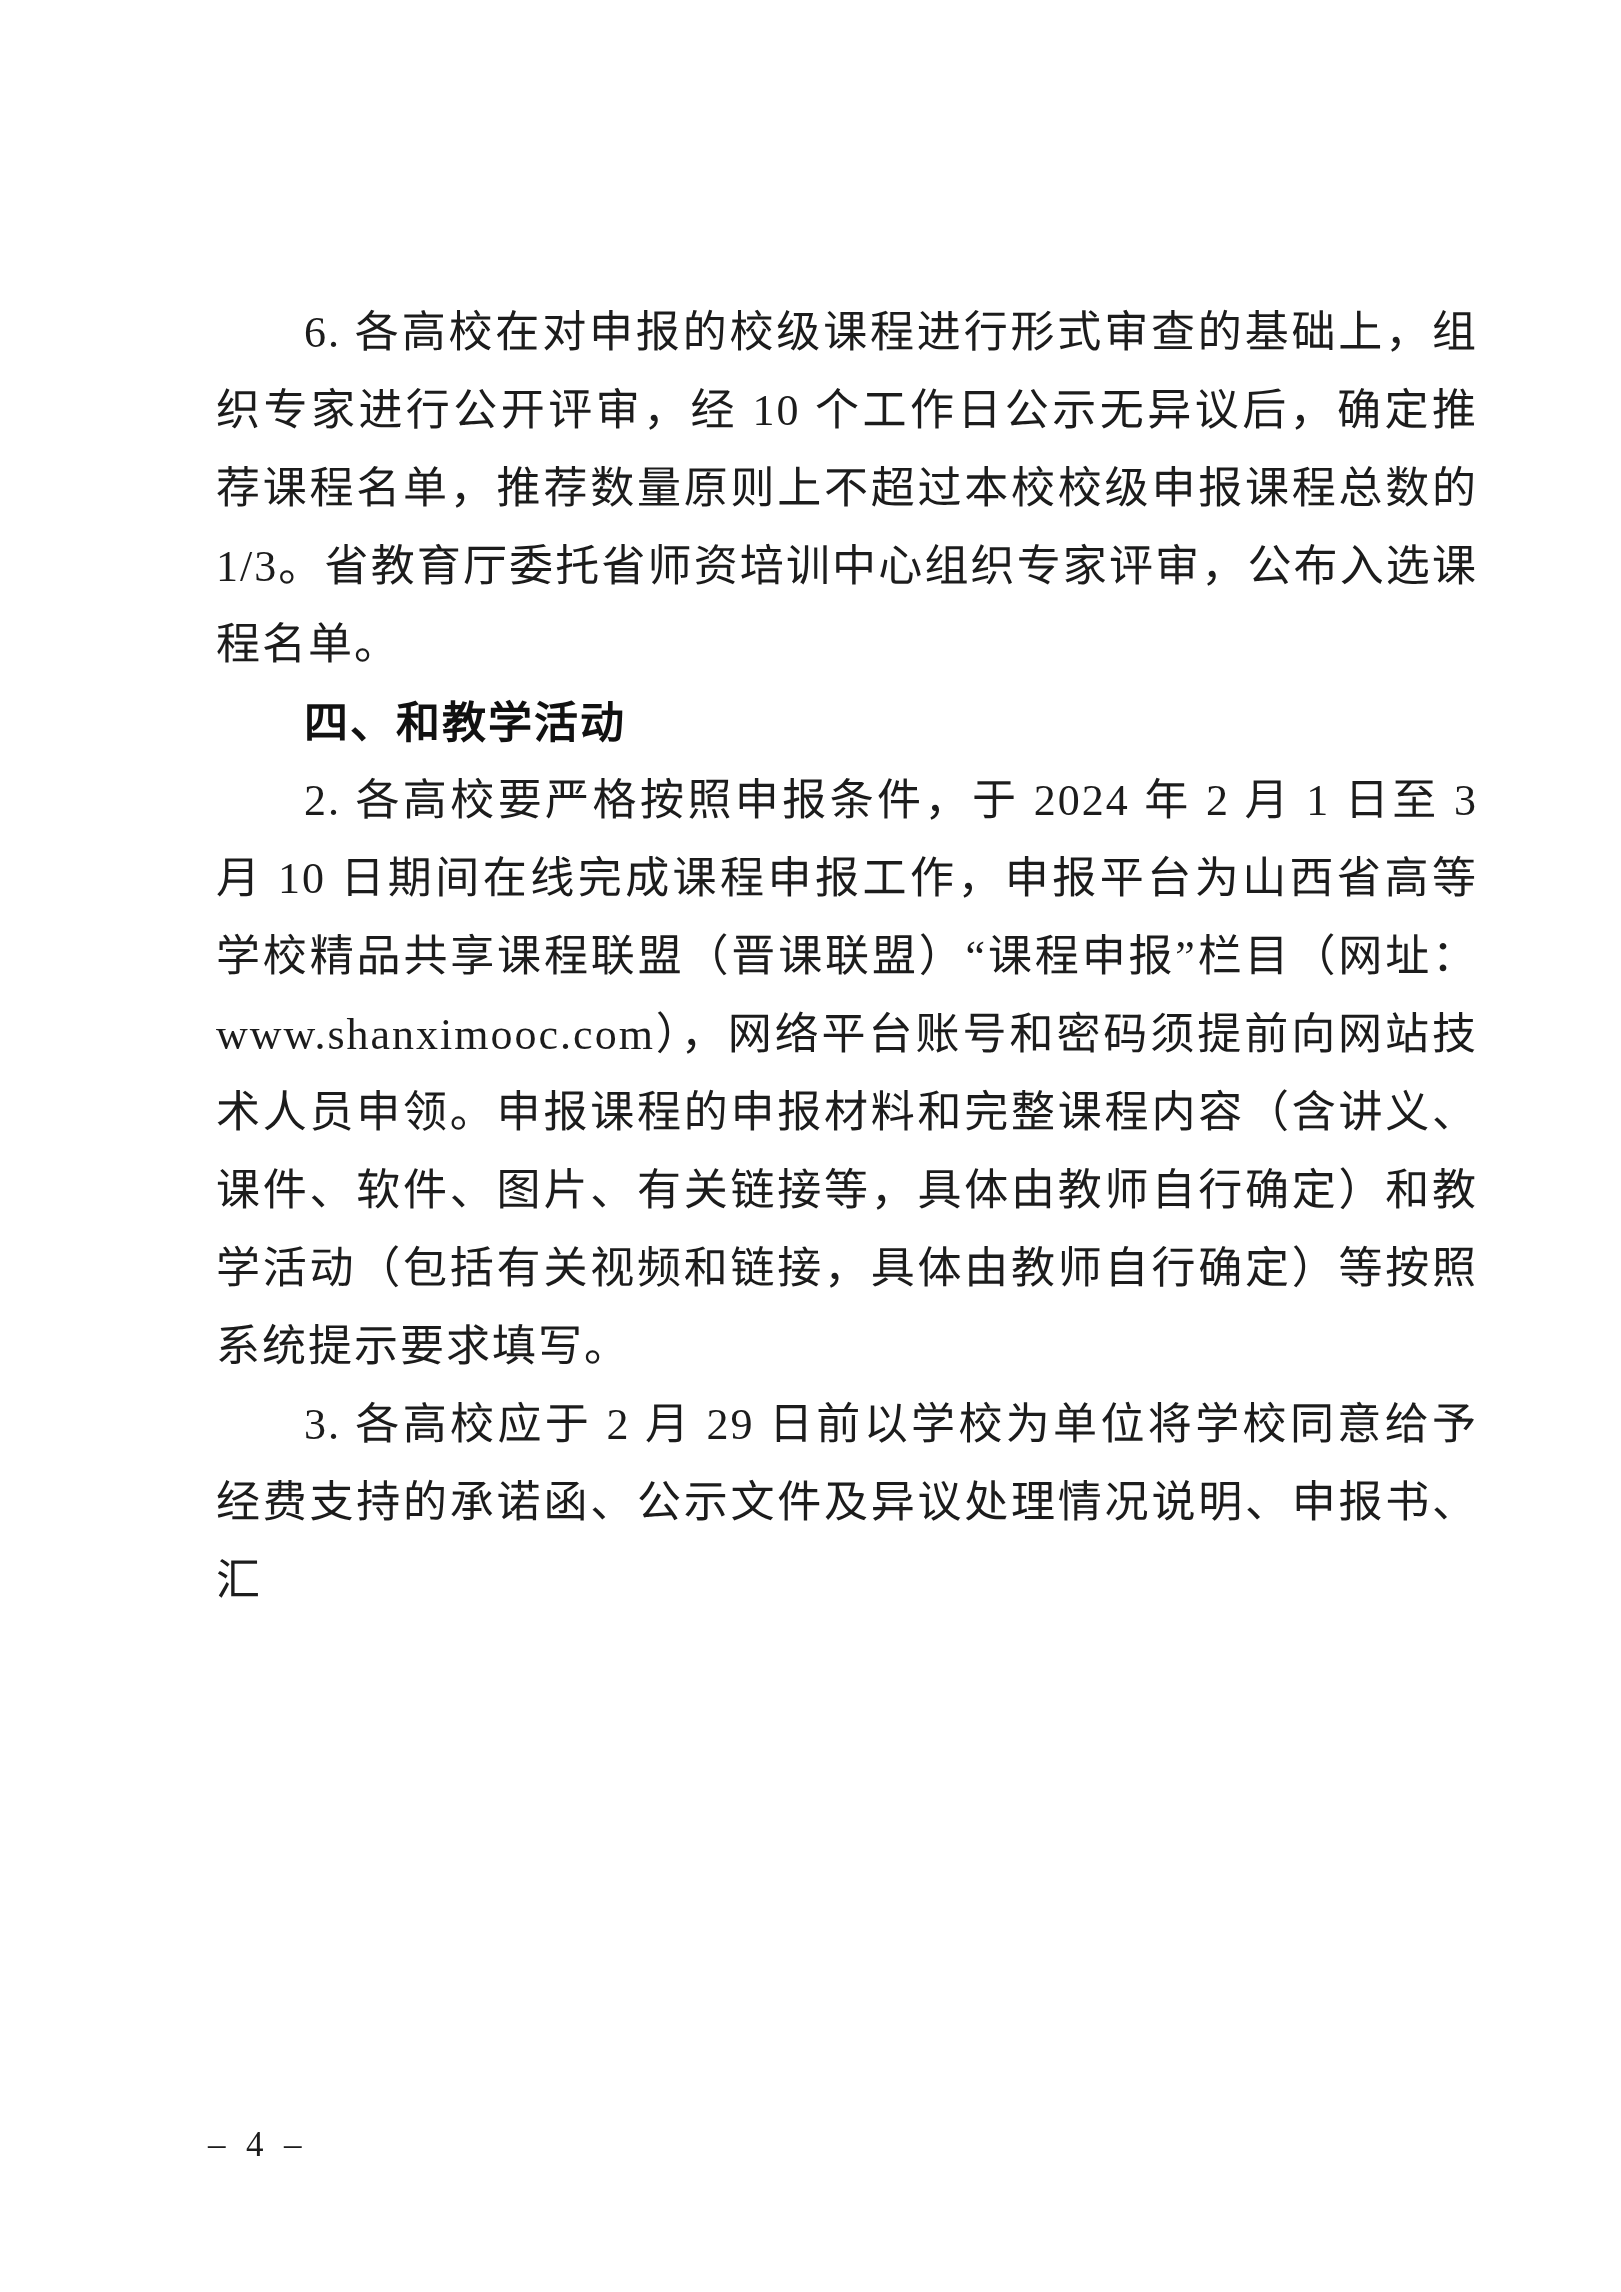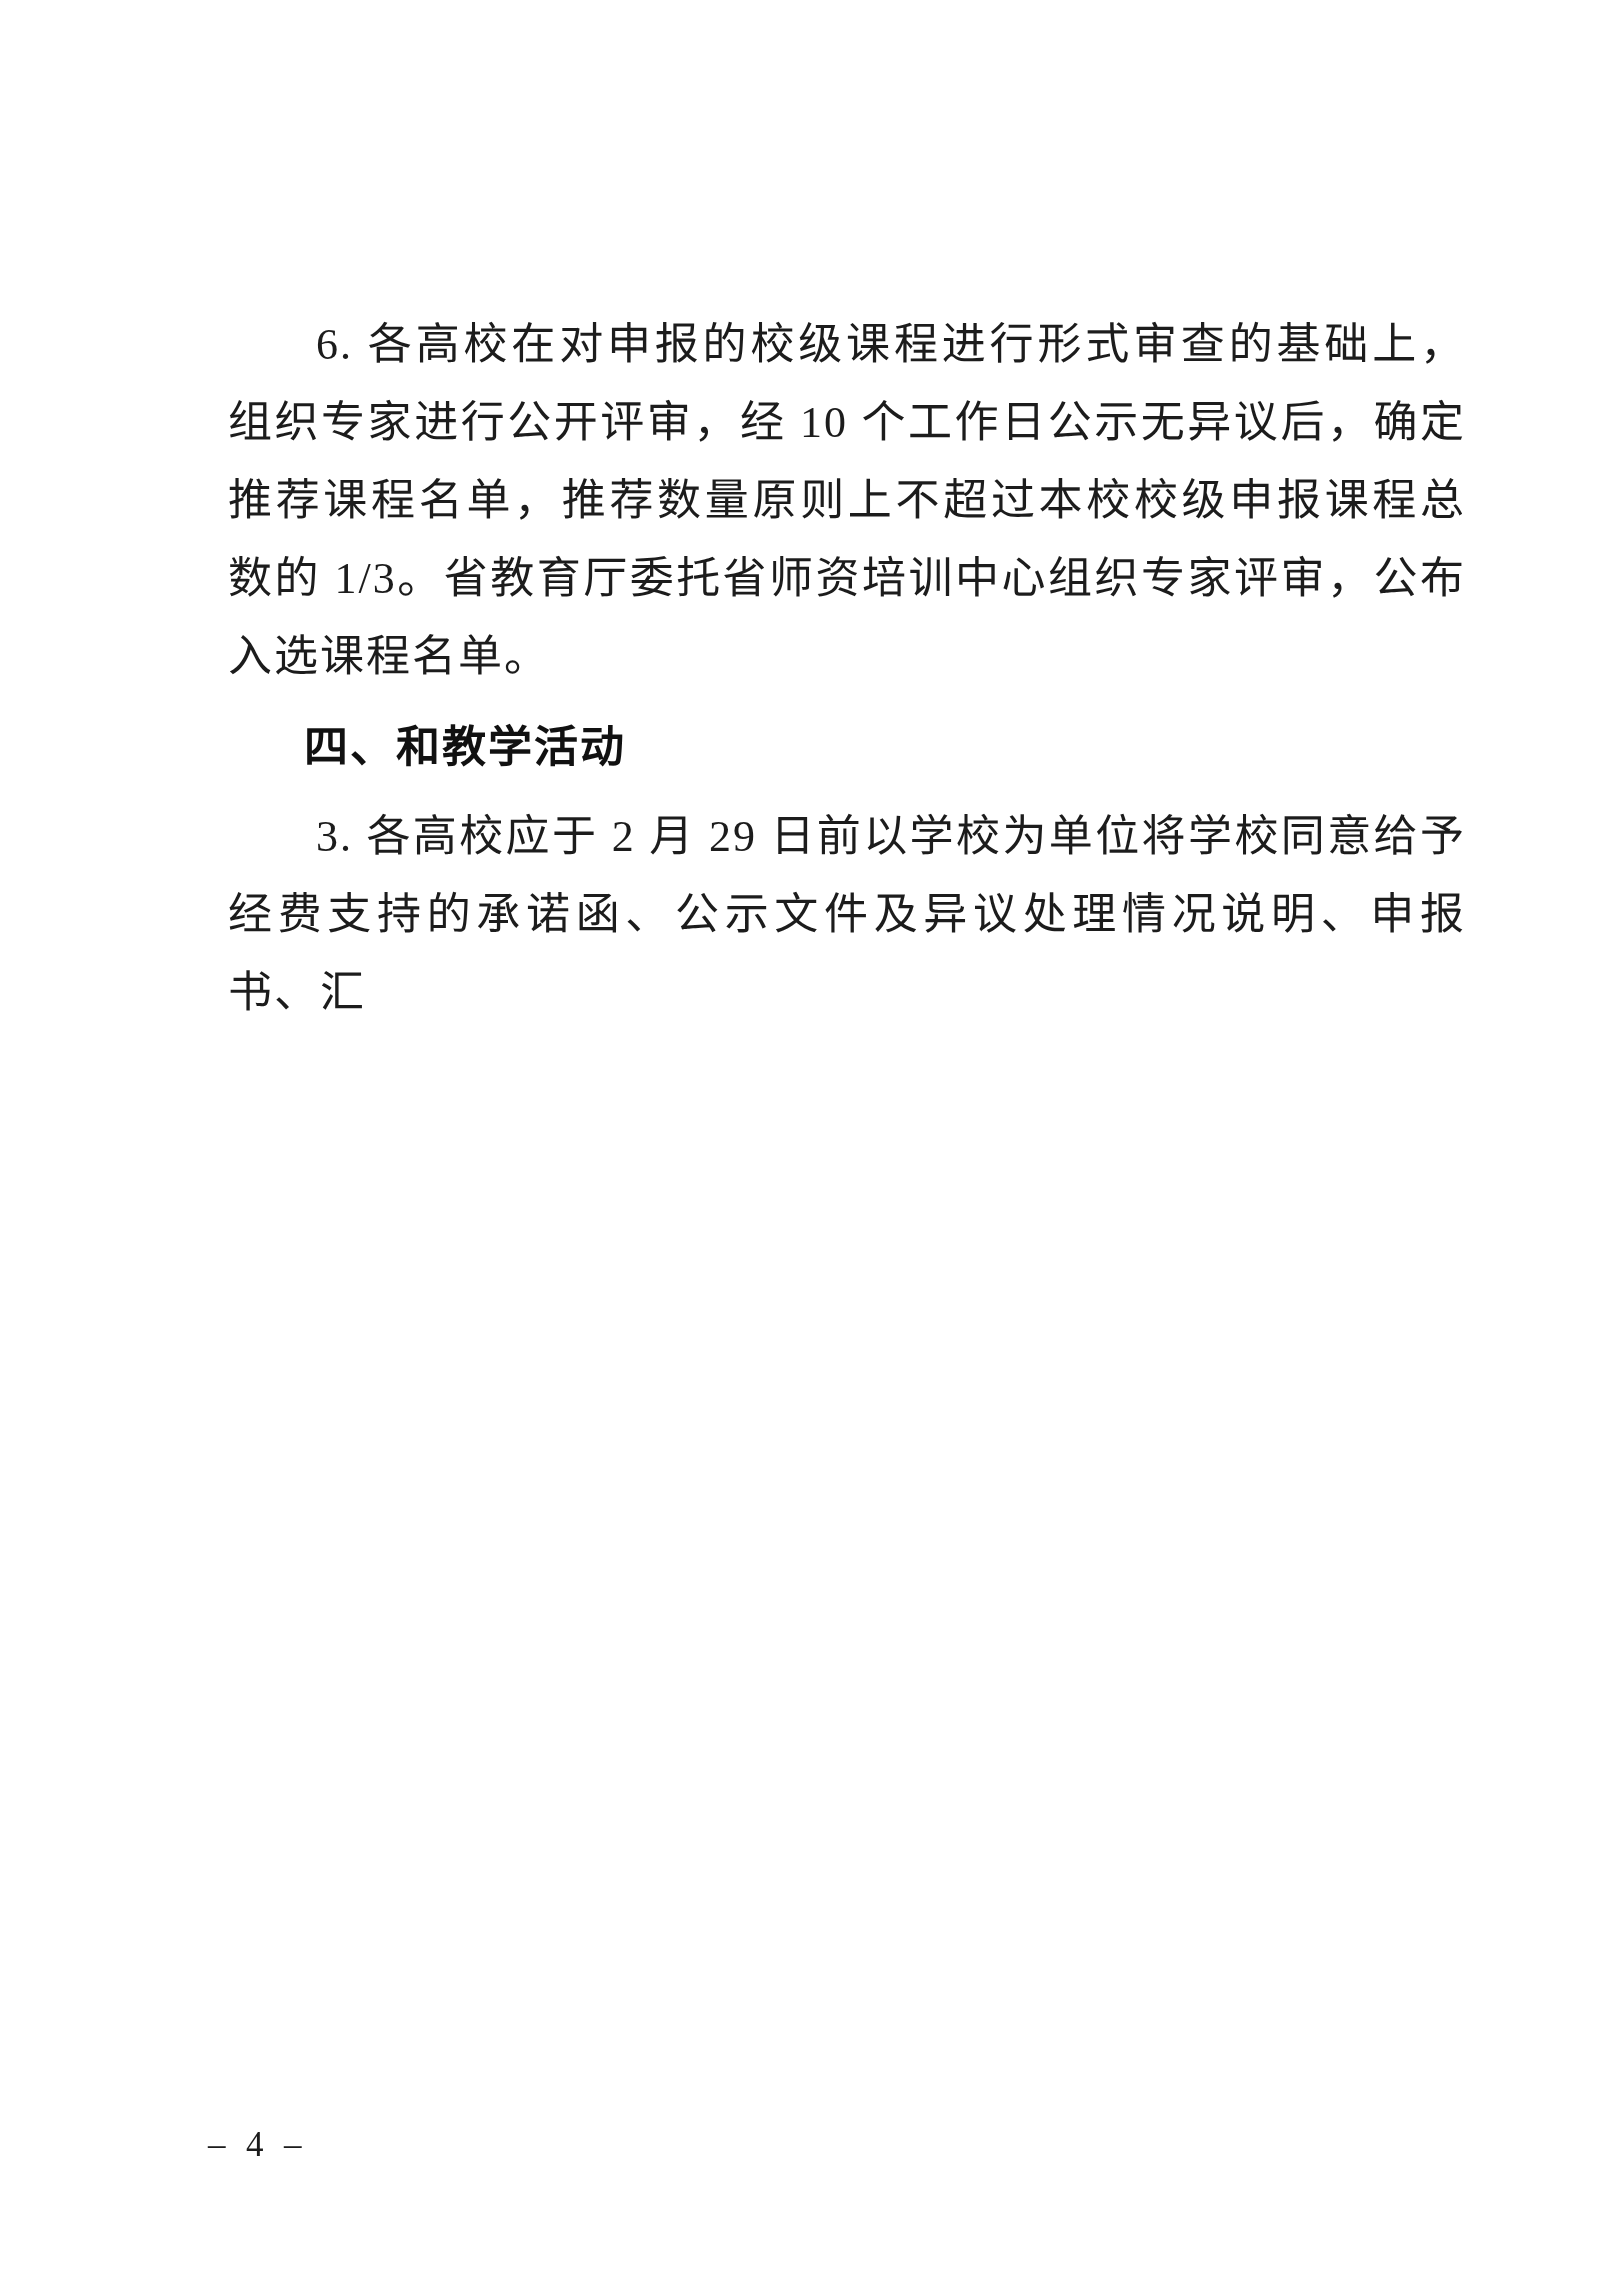--- a/index.html
+++ b/index.html
@@ -16,21 +16,21 @@
     font-family: "Liberation Serif", "DejaVu Serif", serif;
     color: #1c1c1c;
   }
   .content {
     position: absolute;
     left: 216px;
     top: 294px;
     width: 1262px;
   }
   .body-para {
-    margin: 12px;
+    margin: 0;
     font-size: 44px;
     line-height: 78px;
     letter-spacing: 2px;
     text-align: justify;
     text-indent: 2em;
     font-family: "Liberation Serif", "DejaVu Serif", serif;
     font-weight: normal;
   }
   .section-heading {
     margin: 0;
@@ -58,20 +58,21 @@
 
 <div class="page">
 
   <main class="content">
 
     <p class="body-para">6. 各高校在对申报的校级课程进行形式审查的基础上，组织专家进行公开评审，经 10 个工作日公示无异议后，确定推荐课程名单，推荐数量原则上不超过本校校级申报课程总数的 1/3。省教育厅委托省师资培训中心组织专家评审，公布入选课程名单。</p>
 
     <h2 class="section-heading">四、和教学活动</h2>
 
 
+    <p class="body-para">2. 各高校要严格按照申报条件，于 2024 年 2 月 1 日至 3 月 10 日期间在线完成课程申报工作，申报平台为山西省高等学校精品共享课程联盟（晋课联盟）“课程申报”栏目（网址：www.shanximooc.com），网络平台账号和密码须提前向网站技术人员申领。申报课程的申报材料和完整课程内容（含讲义、课件、软件、图片、有关链接等，具体由教师自行确定）和教学活动（包括有关视频和链接，具体由教师自行确定）等按照系统提示要求填写。</p>
 
     <p class="body-para">3. 各高校应于 2 月 29 日前以学校为单位将学校同意给予经费支持的承诺函、公示文件及异议处理情况说明、申报书、汇</p>
 
   </main>
 
   <footer class="page-footer">
     <span>– 4 –</span>
   </footer>
 
 </div>

